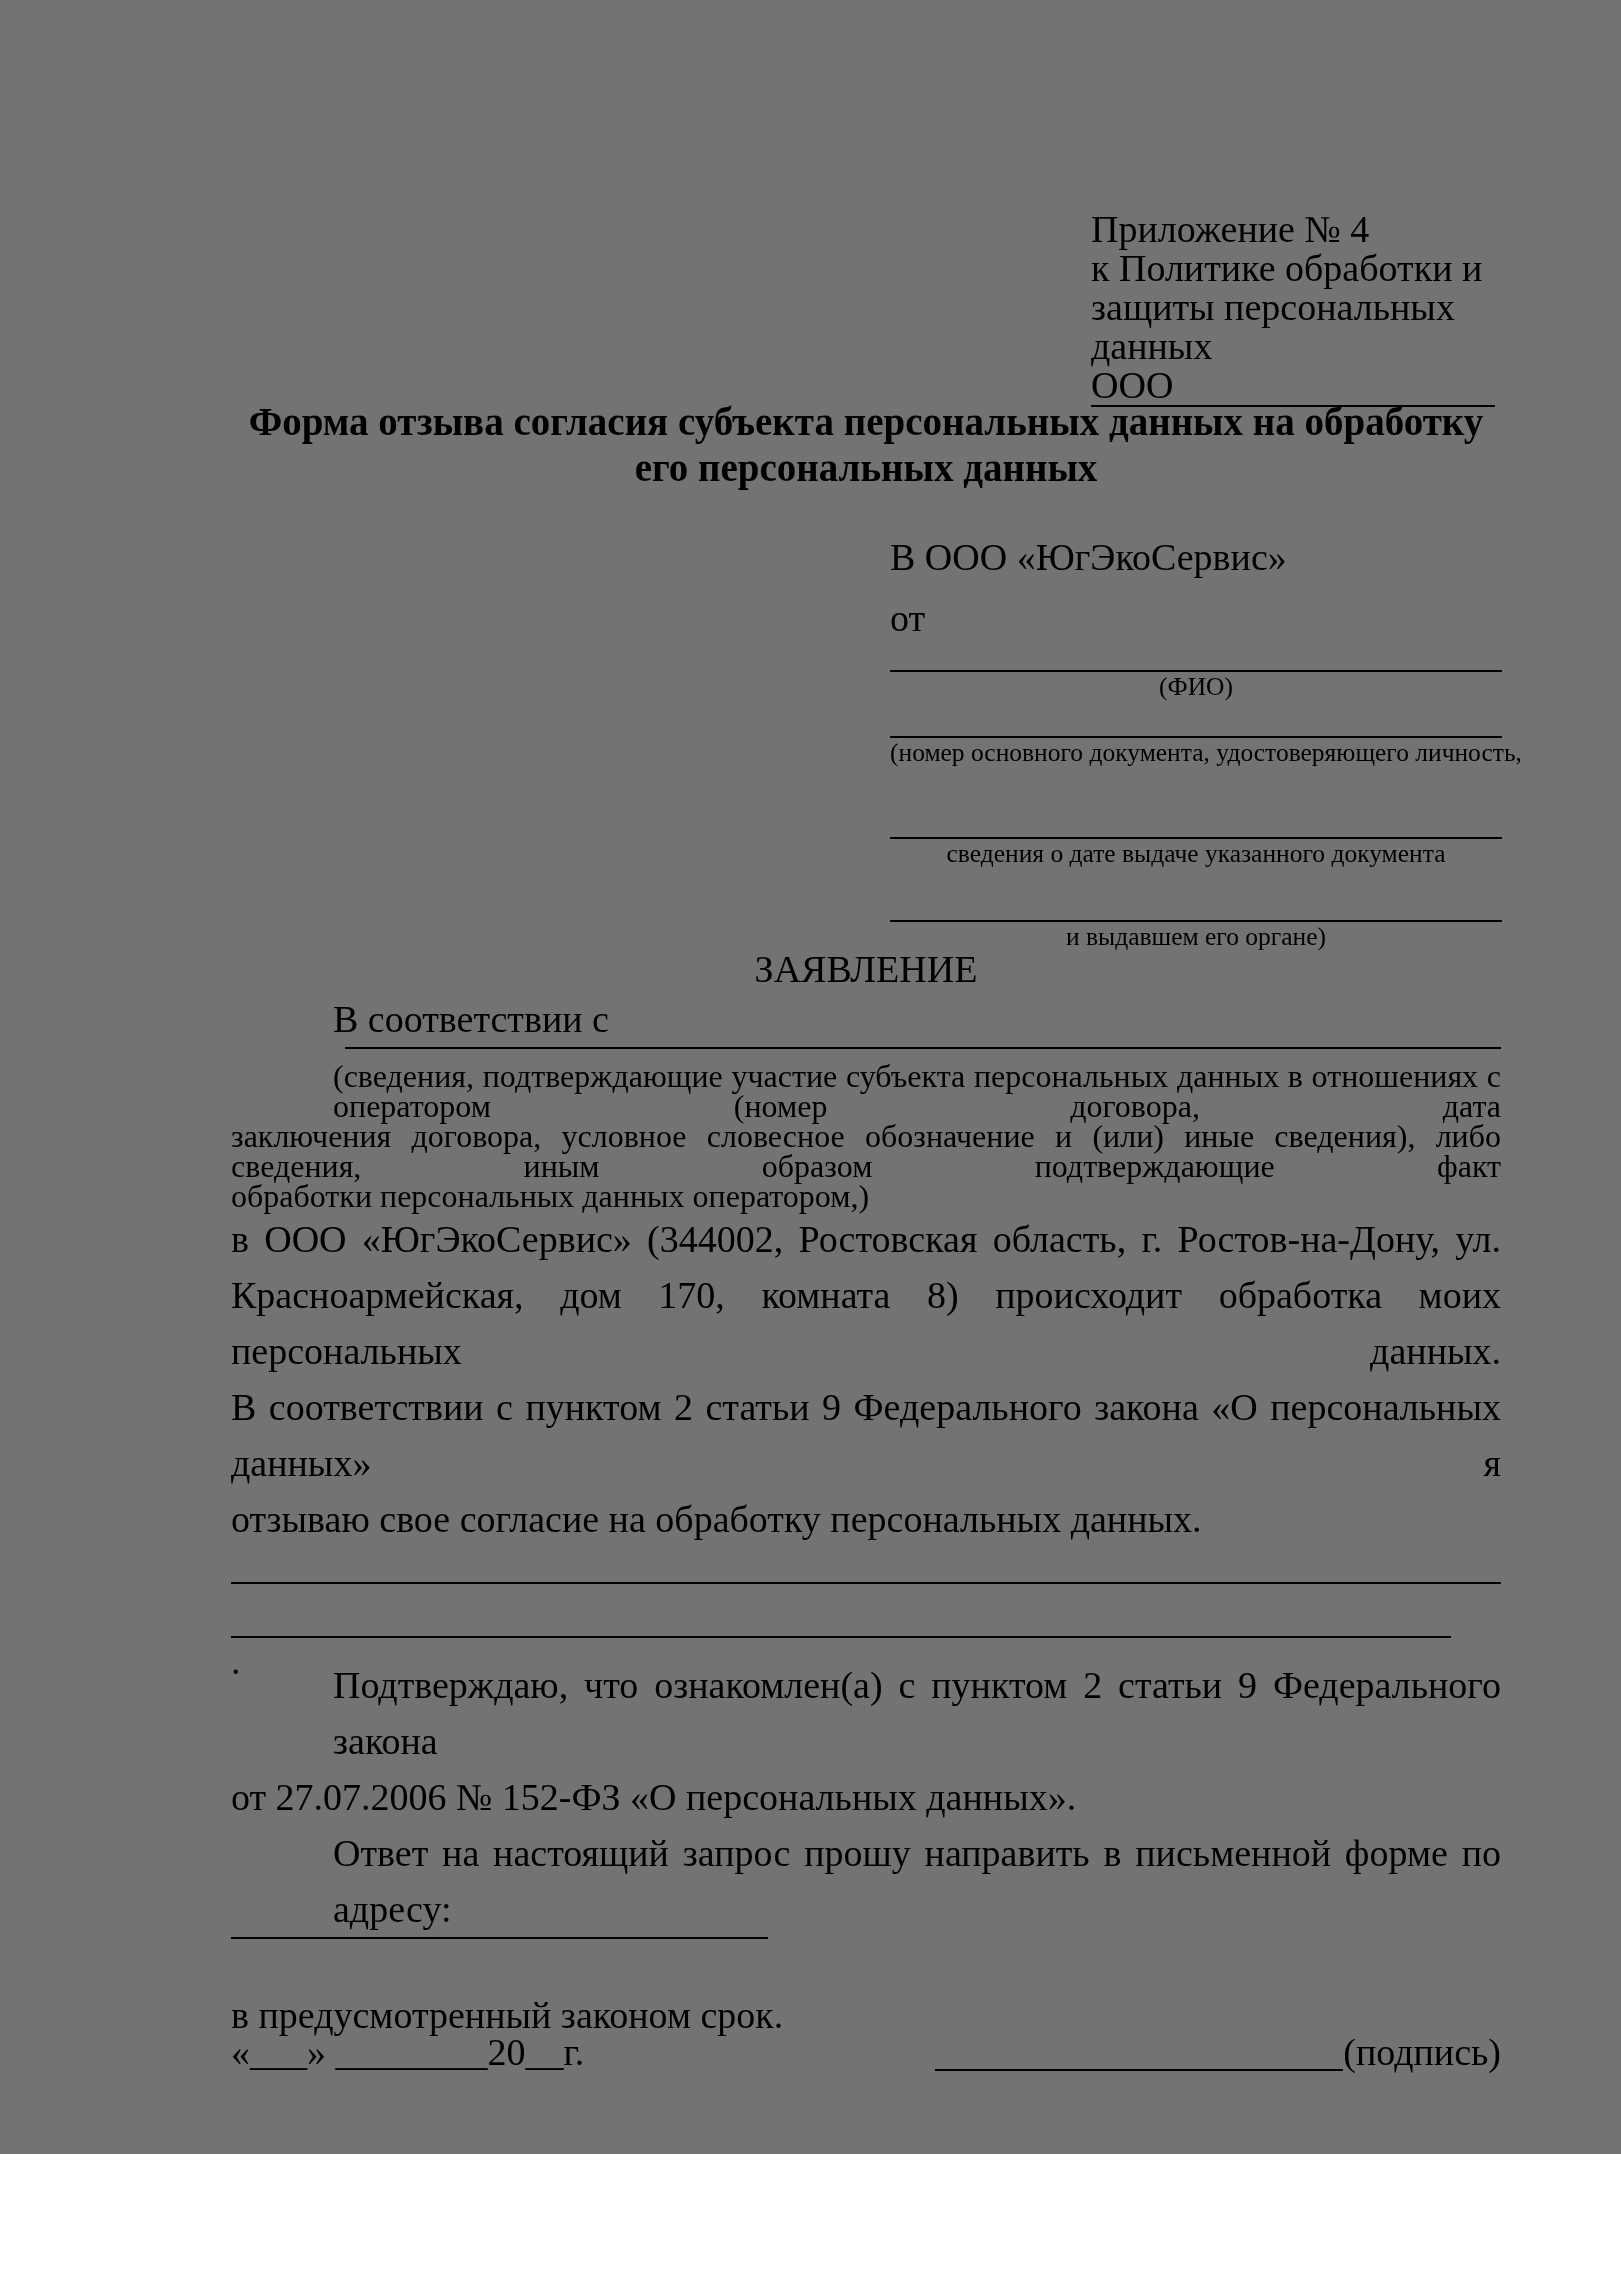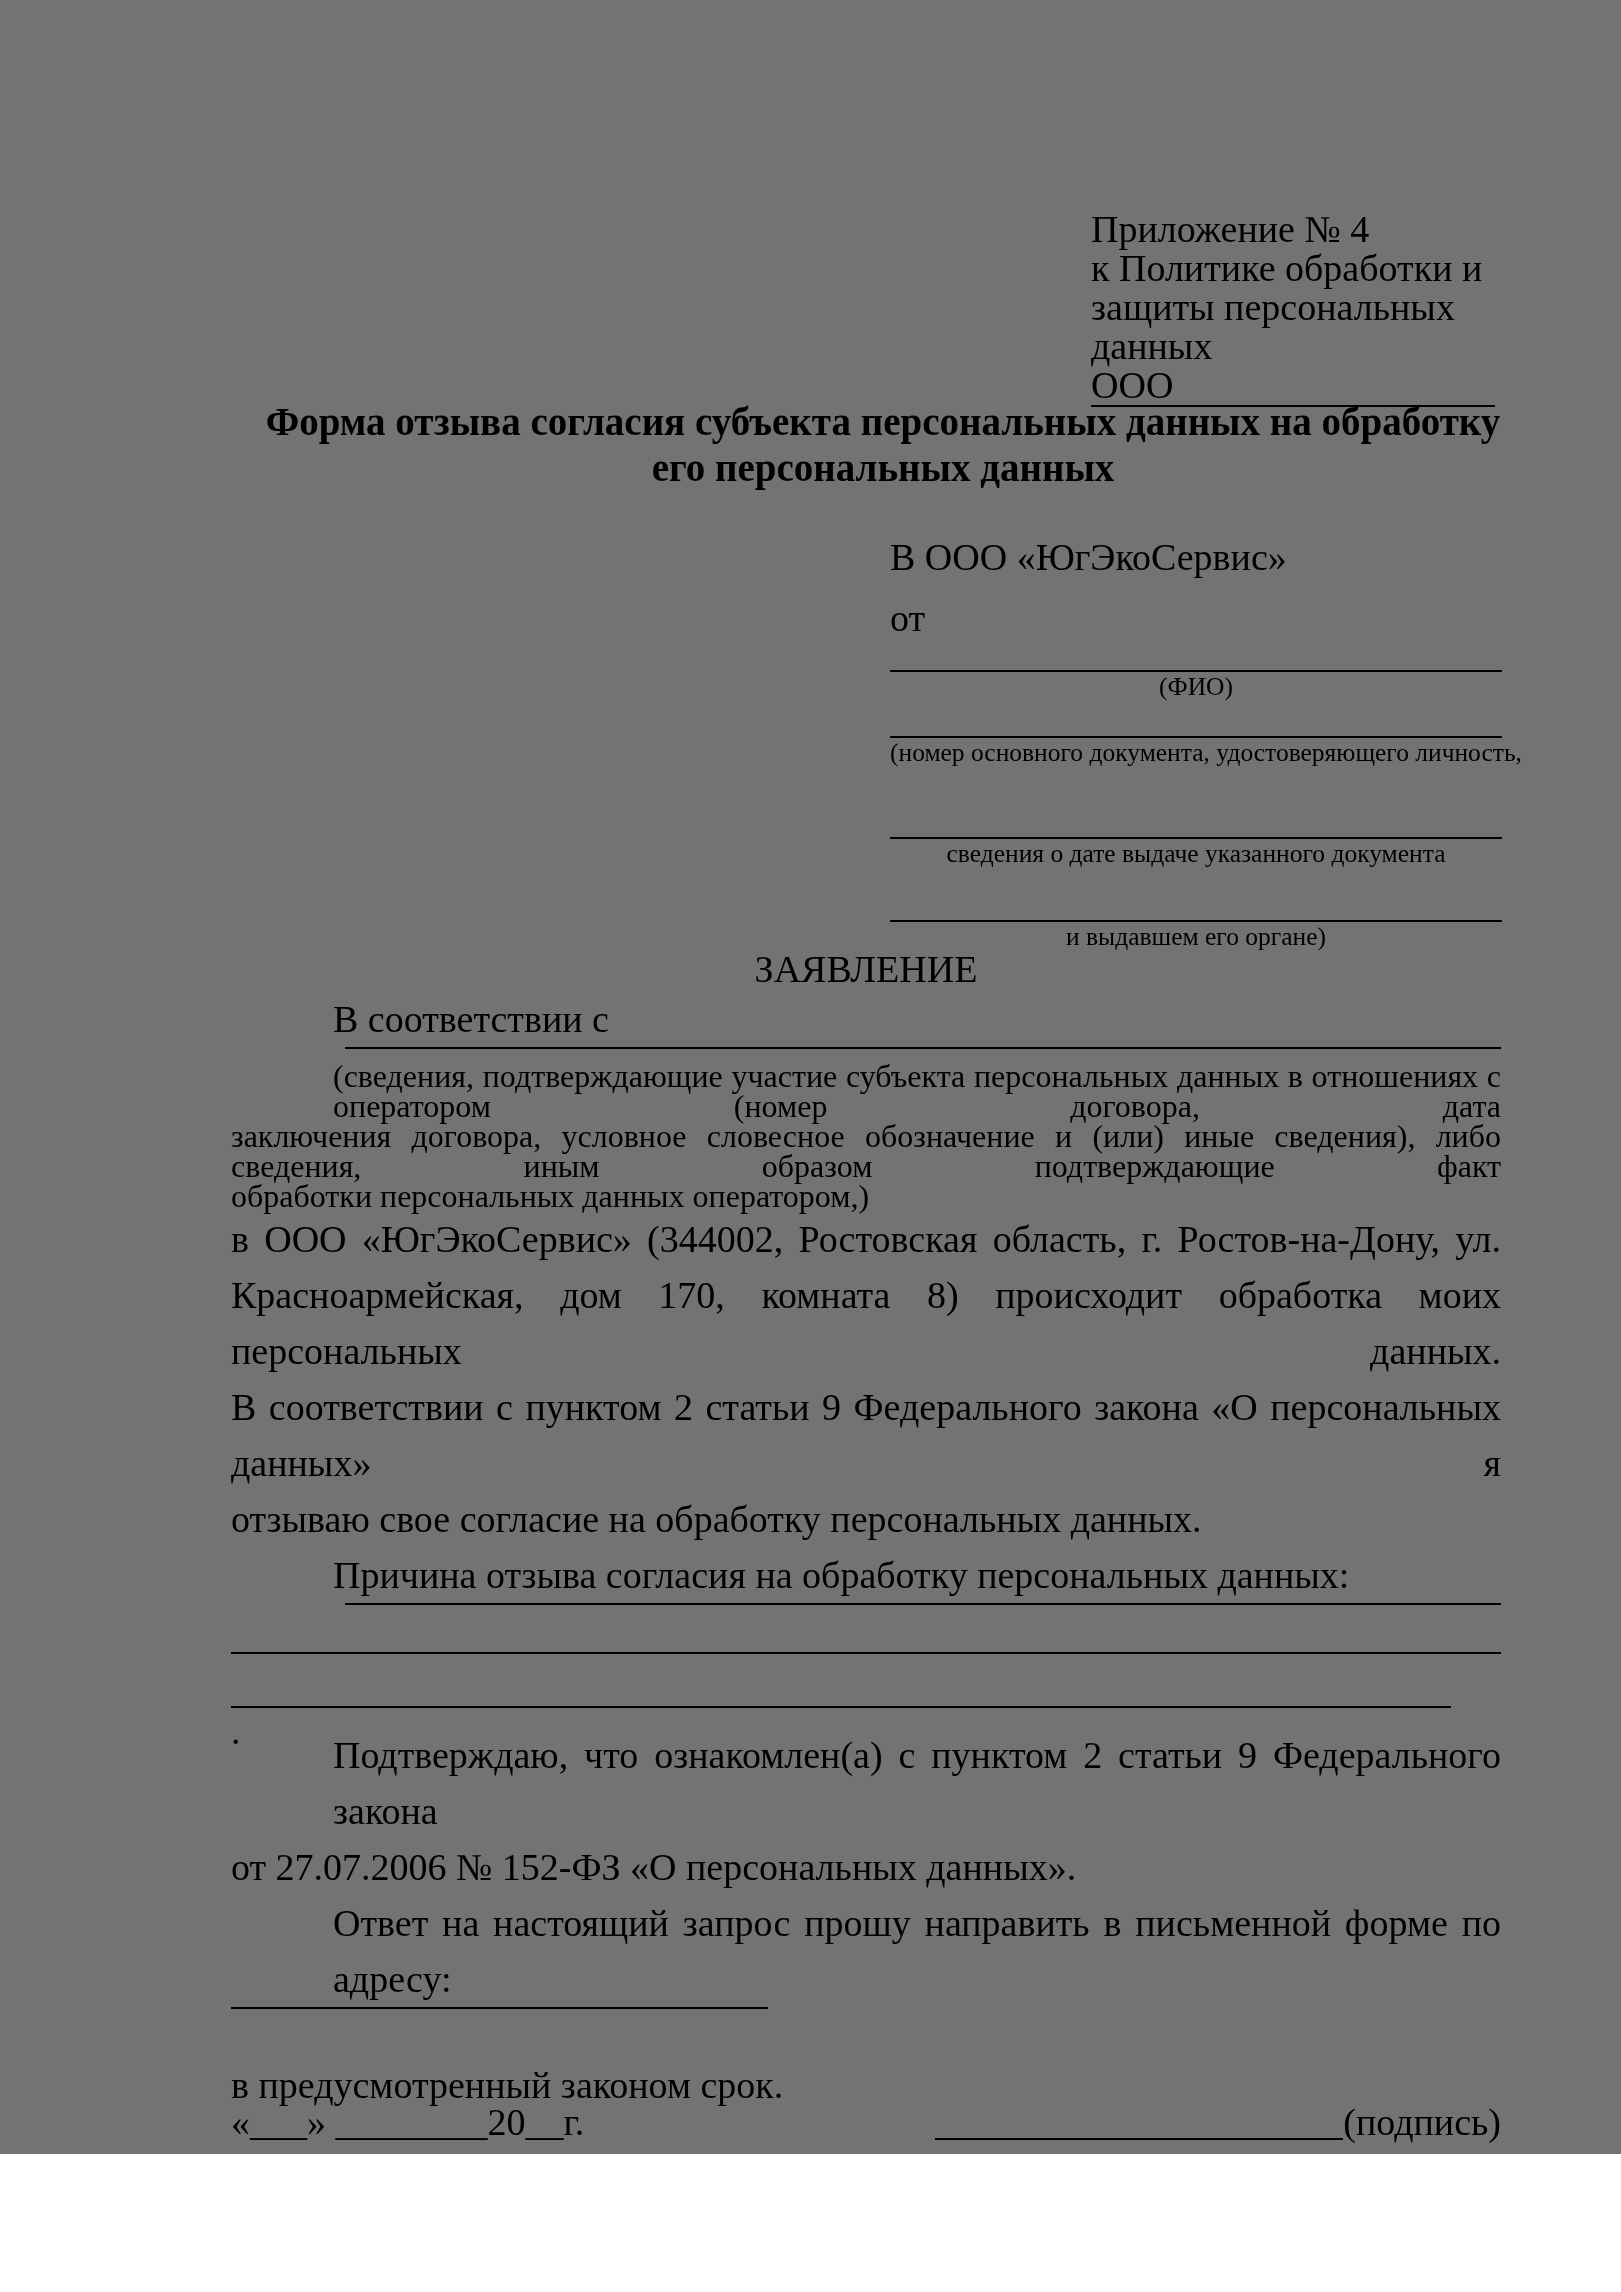--- a/index.html
+++ b/index.html
@@ -29,21 +29,21 @@
   .appendix .row { display: flex; }
   .appendix .fill {
     flex: 1;
     border-bottom: 2.9px solid #000;
     margin-bottom: 4.9px;
   }
 
   
   .doc-title {
     position: absolute;
-    left: 248px;
+    left: 231px;
     top: 399px;
     width: 1270px;
     text-align: center;
     font-weight: bold;
     font-size: 39px;
     line-height: 46px;
   }
 
   
   .recipient {
@@ -179,24 +179,20 @@
       <div>обработки персональных данных оператором,)</div>
     </div>
 
     <div class="body-par">
       <div class="jl">в ООО «ЮгЭкоСервис» (344002, Ростовская область, г. Ростов-на-Дону, ул.</div>
       <div class="jl">Красноармейская, дом 170, комната 8) происходит обработка моих персональных данных.</div>
       <div class="jl">В соответствии с пунктом 2 статьи 9 Федерального закона «О персональных данных» я</div>
       <div>отзываю свое согласие на обработку персональных данных.</div>
     </div>
 
-    <div class="row indent-row">
-      <span class="label">Причина отзыва согласия на обработку персональных данных:</span>
-      <span class="fill gap-after-label"></span>
-    </div>
 
     <div class="blankline2"></div>
 
     <div class="row line3-row">
       <span class="fill-short"></span>
       <span class="period">.</span>
     </div>
 
     <div class="confirm-par">
       <div class="jl ind">Подтверждаю, что ознакомлен(а) с пунктом 2 статьи 9 Федерального закона</div>

